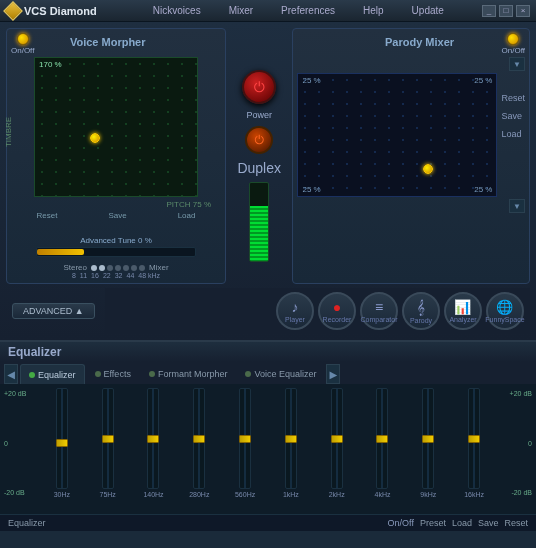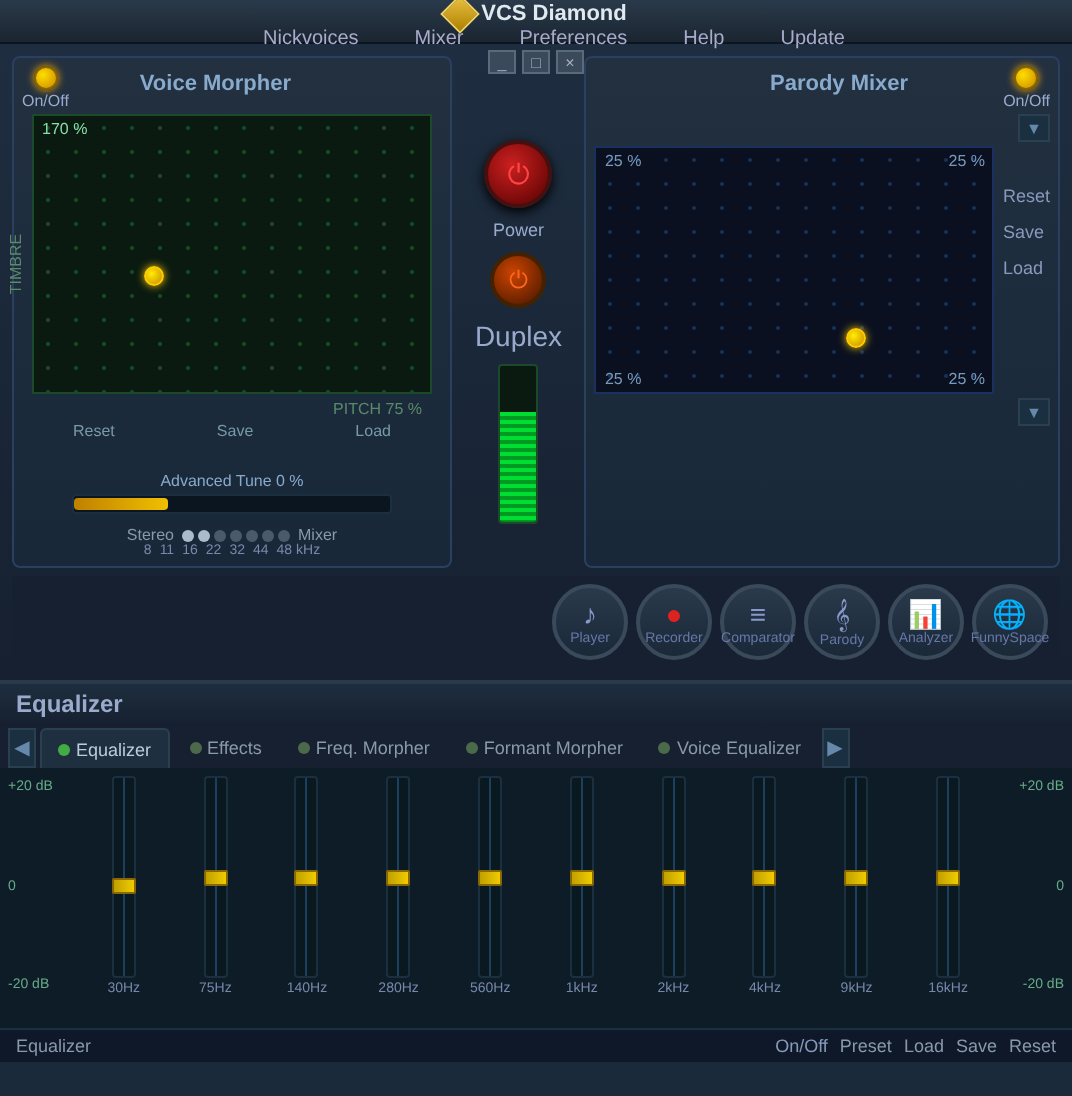--- a/index.html
+++ b/index.html
@@ -14,21 +14,20 @@
 
     
     #title-bar {
       background: linear-gradient(180deg, #2a3a4a 0%, #1a2530 100%);
       height: 22px;
       display: flex;
       align-items: center;
       justify-content: space-between;
       padding: 0 6px;
       border-bottom: 1px solid #0a1520;
-      flex-direction: column;
     }
     #title-logo {
       display: flex;
       align-items: center;
       gap: 4px;
     }
     #title-logo .diamond {
       width: 14px; height: 14px;
       background: linear-gradient(135deg, #e8c040 0%, #b08000 100%);
       transform: rotate(45deg);
@@ -112,21 +111,21 @@
       box-shadow: 0 0 4px #ffaa00;
     }
     .onoff-label {
       font-size: 8px;
       color: #99aacc;
     }
 
     
     .morpher-grid-container {
       position: relative;
-      width: 200px;
+      width: 164px;
       height: 140px;
       background: #0a1a10;
       border: 1px solid #1a4a2a;
       margin: 0 auto;
     }
     .morpher-grid {
       width: 100%;
       height: 100%;
       position: relative;
       overflow: hidden;
@@ -660,20 +659,23 @@
       </div>
 
       <div style="display:flex; justify-content:flex-end; margin-top:2px;">
         <div class="dropdown-arrow">▼</div>
       </div>
     </div>
 
   </div>
 
   <div style="display:flex; align-items:center; gap:4px; padding:2px 0;">
+    <div id="advanced-toggle">
+      <span>ADVANCED ▲</span>
+    </div>
 
     <div id="transport-bar" style="display:flex; gap:4px; align-items:center; flex:1; justify-content:flex-end;">
       <div class="transport-btn">
         <span class="t-icon">♪</span>
         <span class="t-label">Player</span>
       </div>
       <div class="transport-btn">
         <span class="t-icon" style="color:#dd2222;">●</span>
         <span class="t-label">Recorder</span>
       </div>
@@ -703,24 +705,20 @@
 
   <div id="advanced-tabs">
     <div class="tab-scroll-btn">◀</div>
     <div class="adv-tab active">
       <div class="tab-dot"></div>
       <span>Equalizer</span>
     </div>
     <div class="adv-tab">
       <div class="tab-dot"></div>
       <span>Effects</span>
-    </div>
-    <div class="adv-tab">
-      <div class="tab-dot"></div>
-      <span>Freq. Morpher</span>
     </div>
     <div class="adv-tab">
       <div class="tab-dot"></div>
       <span>Formant Morpher</span>
     </div>
     <div class="adv-tab">
       <div class="tab-dot"></div>
       <span>Voice Equalizer</span>
     </div>
     <div class="tab-scroll-btn">▶</div>

